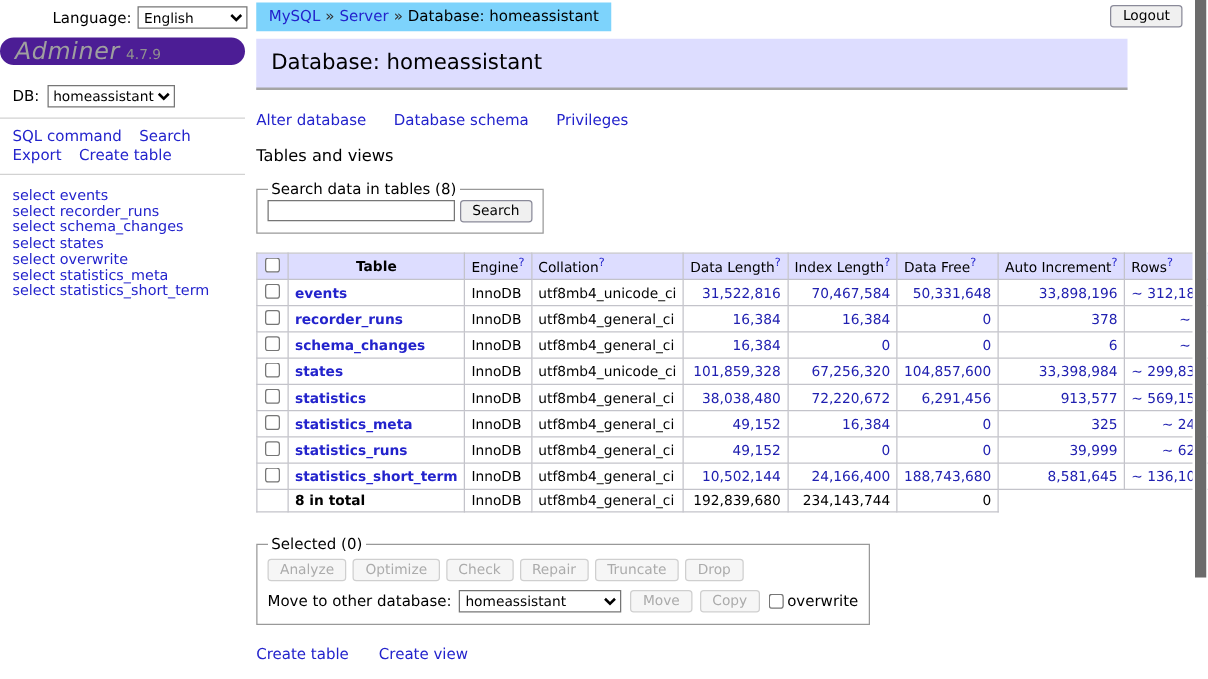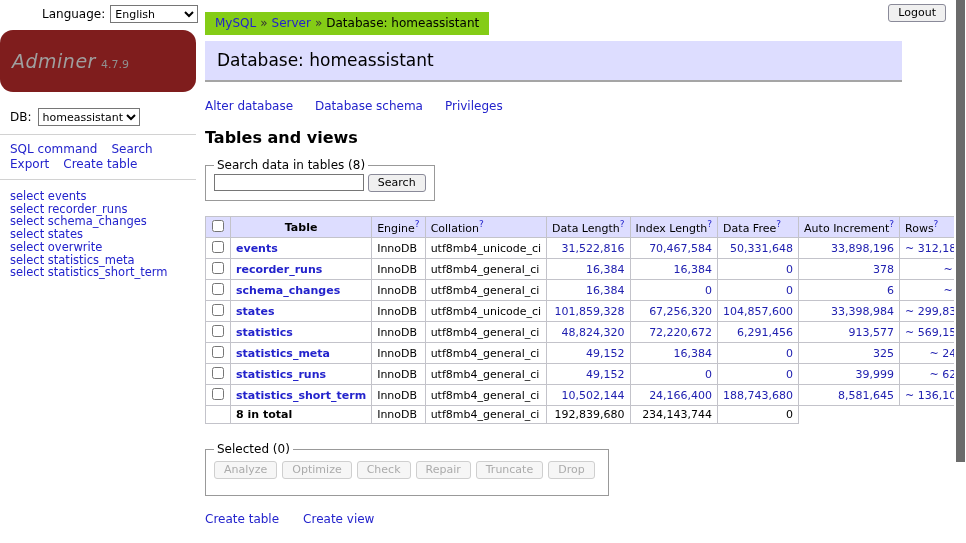--- a/index.html
+++ b/index.html
@@ -16,42 +16,42 @@
   .scrollbar .thumb { position:absolute; top:0; left:2px; width:9px; height:462px; background:#6b6b6b; }
 
   
   .lang-row { position:absolute; top:5px; left:10px;margin-left:32px; }
   .lang-row label { margin-right:5px; }
   select { font-family:inherit; font-size:11px; border:1px solid #767676; background:#fff; height:18px; }
   .lang-row select { width:88px; }
 
   
   .sidebar { position:absolute; top:26px; left:0; width:196px; }
-  .sidebar h1 { margin:4px 0 0; padding:20px 12px; background:#7f1d1d; font-weight:normal; font-size:19px;border-radius:13px; }
+  .sidebar h1 { margin:4px 0 0; padding:0 12px; background:#4c1d95; font-weight:normal; font-size:19px;border-radius:13px; }
   .sidebar h1 .brand { font-style:italic; color:#9f9f9f; letter-spacing:0.5px; }
   .sidebar h1 .version { font-style:normal; font-size:11px; color:#909090; margin-left:5px; }
   .db-row { margin:16px 0 0 10px; }
   .db-row label { margin-right:6px; }
   .db-row select { width:102px; }
   .sidebar hr { border:none; border-top:1px solid #d2d2d2; margin:8px 0; }
   .sb-actions { margin:0 0 2px 10px; line-height:13px; }
   .sb-actions a { margin-right:14px; }
   .table-links { margin:10px 0 0 10px; }
   .table-links a { display:block; line-height:12.7px; font-size:11.5px; }
 
   
   .content { position:absolute; top:0; left:205px; width:700px; }
-  .breadcrumb { display:inline-block; background:#84cc16; margin:12px 0 0; padding:4px 10px 5px; }
+  .breadcrumb { display:inline-block; background:#7dd3fc; margin:2px 0 0; padding:4px 10px 5px; }
   .breadcrumb .sep { color:#333; margin:0 4px; }
   .breadcrumb .current { color:#000; }
   h2.page-title { margin:6px 0 0; width:697px; background:#ddf; border-bottom:2px solid #a5a5a5;
                   padding:9px 12px 10px; font-weight:normal; font-size:17px; color:#000; }
   .db-links { margin:17px 0 0; }
   .db-links a { margin-right:22px;text-align:center; }
-  h3 { font-weight:bold; font-size:16px; margin:0; }
+  h3 { font-weight:normal; font-size:13px; margin:0; }
   h3.tables-heading { margin-top:15px; }
 
   fieldset { display:inline-block; border:1px solid #999; margin:0; padding:2px 8px 8px; }
   legend { font-size:12px; padding:0 3px; }
   .search-fieldset { margin-top:11px; }
   .search-fieldset input[type=text] { width:150px; height:17px; border:1px solid #767676; font-size:11px; padding:1px 3px; font-family:inherit; }
   button, .btn { font-family:inherit; font-size:11px; color:#000; background:#f0f0f0;
                  border:1px solid #8a8a99; border-radius:3px; padding:2px 9px; height:18px; line-height:12px; }
   button:disabled { color:#ababab; background:#f6f6f6; border-color:#cfcfcf; }
   .logout-button { position:absolute; top:4px; right:20px; }
@@ -198,21 +198,21 @@
             <td class="num">67,256,320</td>
             <td class="num">104,857,600</td>
             <td class="num">33,398,984</td>
             <td class="num">~ 299,833</td>
           </tr>
           <tr>
             <td class="cb"><input type="checkbox" style=""></td>
             <td class="name"><a>statistics</a></td>
             <td>InnoDB</td>
             <td>utf8mb4_general_ci</td>
-            <td class="num">48,824,320</td>
+            <td class="num">38,038,480</td>
             <td class="num">72,220,672</td>
             <td class="num">6,291,456</td>
             <td class="num">913,577</td>
             <td class="num">~ 569,159</td>
           </tr>
           <tr>
             <td class="cb"><input type="checkbox" style=""></td>
             <td class="name"><a>statistics_meta</a></td>
             <td>InnoDB</td>
             <td>utf8mb4_general_ci</td>
@@ -254,20 +254,30 @@
             <td class="num">0</td>
             <td class="ghost"></td>
             <td class="ghost"></td>
           </tr>
         </tbody>
     </table>
 
     <fieldset class="selected-fieldset">
       <legend>Selected (0)</legend>
       <div class="sel-buttons"><button disabled="">Analyze</button><button disabled="">Optimize</button><button disabled="">Check</button><button disabled="">Repair</button><button disabled="">Truncate</button><button disabled="">Drop</button></div>
+      <div class="move-row">
+        <span class="mlabel">Move to other database:</span>
+        <select><option>homeassistant</option></select>
+        <button disabled="">Move</button>
+        <button disabled="">Copy</button>
+        <span class="ow">
+            <input type="checkbox" style="">
+            <span>overwrite</span>
+          </span>
+      </div>
     </fieldset>
 
     <p class="bottom-links">
       <a href="#">Create table</a><a href="#">Create view</a>
     </p>
 
     
 
     
 

